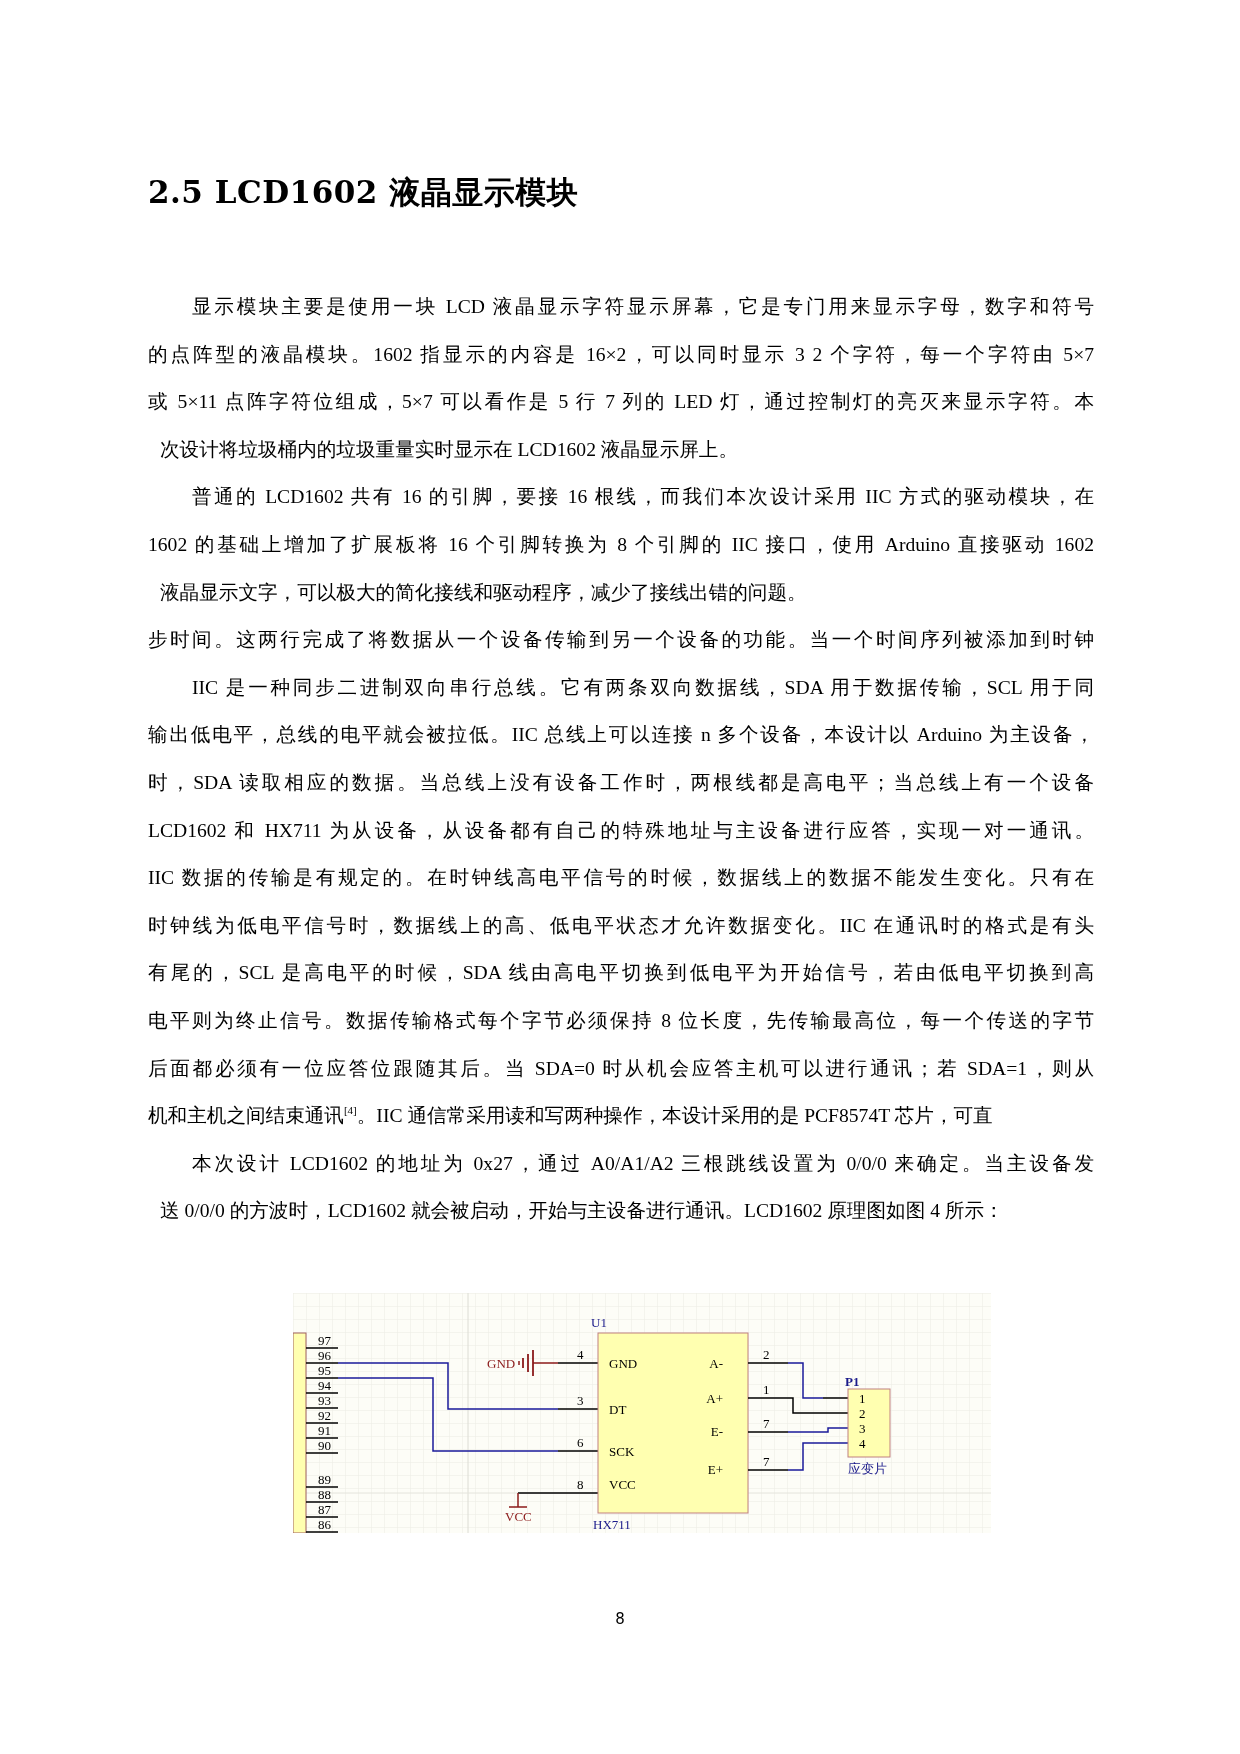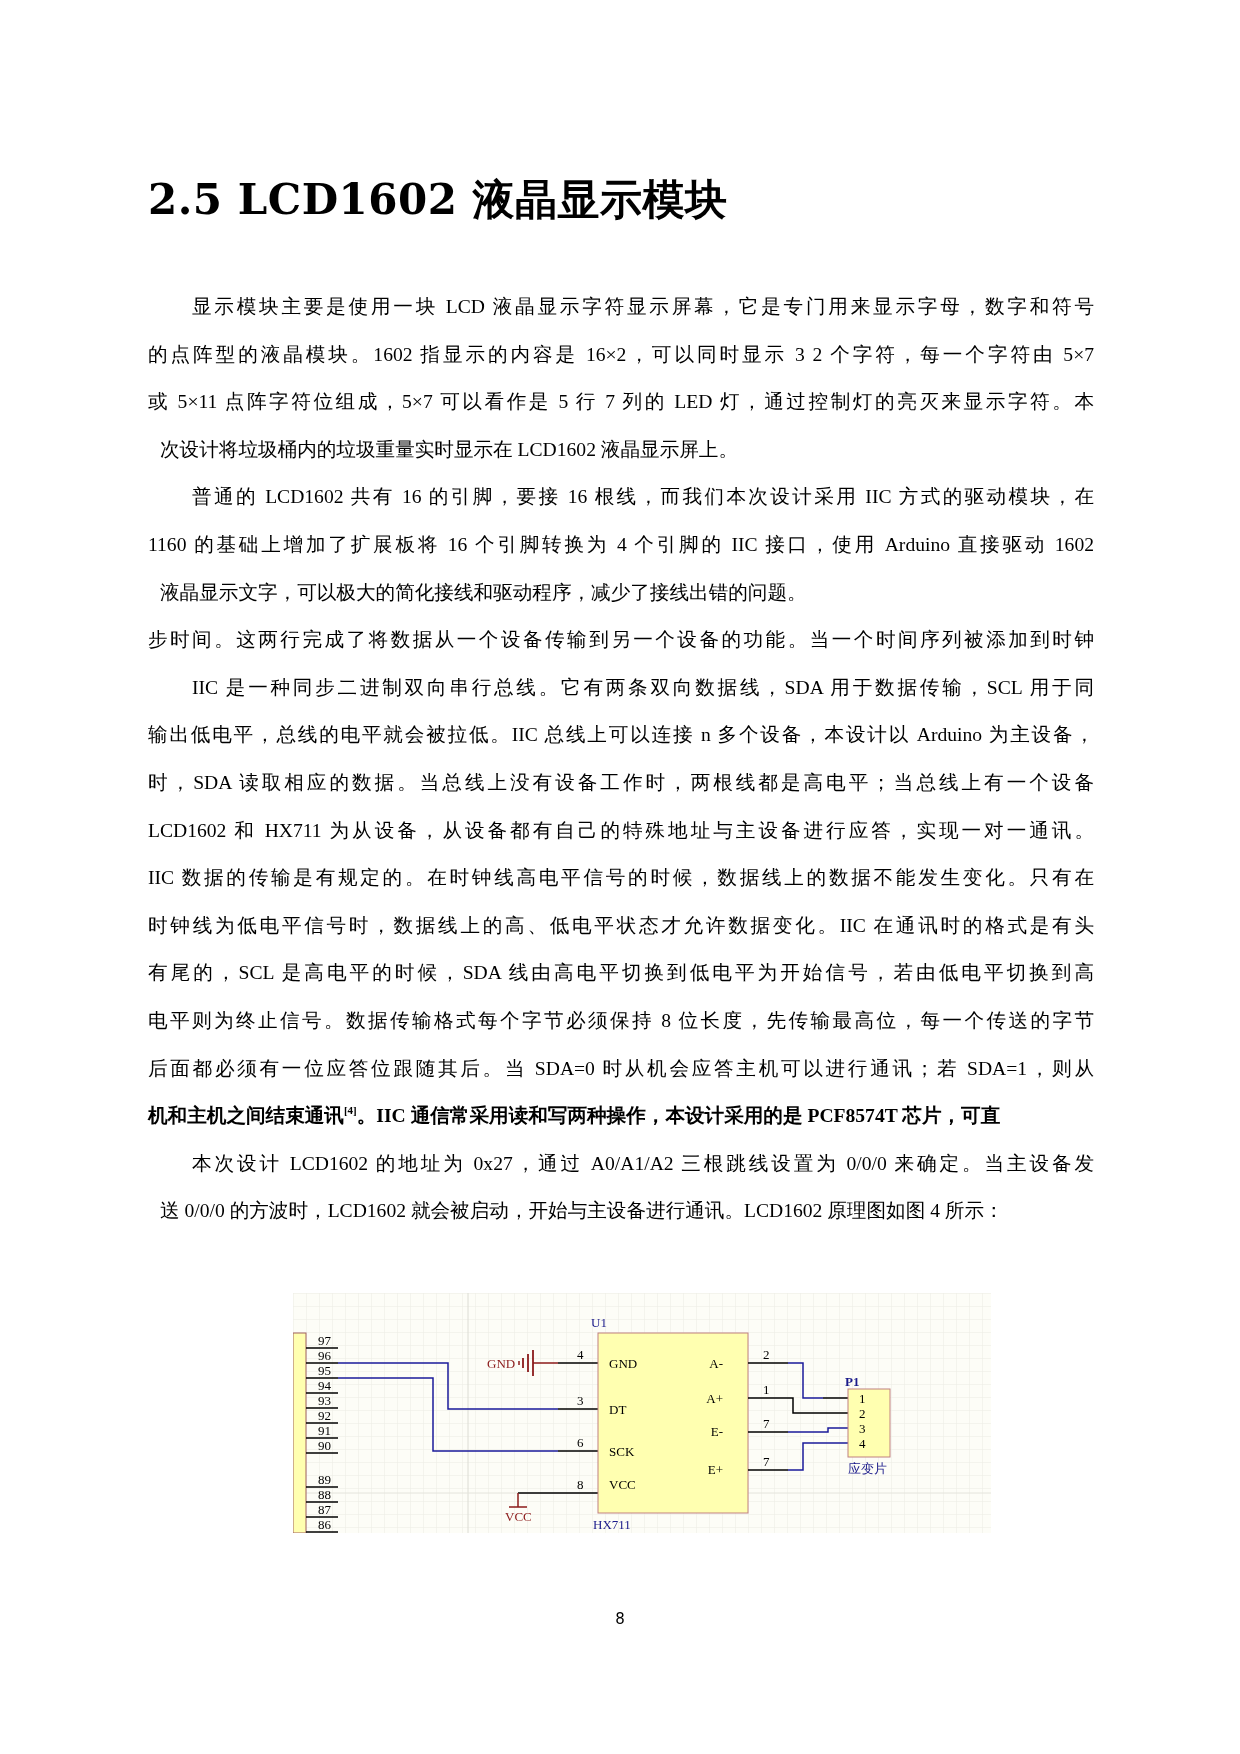--- a/index.html
+++ b/index.html
@@ -1,19 +1,19 @@
 <!DOCTYPE html>
 <html><head>
 <meta charset="utf-8">
 <style>
   html, body { margin: 0; padding: 0; background: #ffffff; }
   body { width: 1240px; height: 1754px; position: relative; overflow: hidden;
          font-family: "Liberation Serif", "DejaVu Serif", serif; color: #000; }
   .page { position: absolute; left: 0; top: 0; width: 1240px; height: 1754px; background: #fff; }
-  .heading { position: absolute; left: 148px; top: 172px; font-size: 42px; font-weight: bold;
+  .heading { position: absolute; left: 148px; top: 172px; font-size: 31px; font-weight: bold;
              font-family: "DejaVu Serif", "Liberation Serif", serif; letter-spacing: 0.5px; white-space: nowrap; }
   .body-text { position: absolute; left: 148px; top: 283px; width: 946px; }
   .line { height: 47.6px; line-height: 47.6px; font-size: 19.6px; white-space: nowrap;
           text-align: justify; text-align-last: justify; }
   .line.last { text-align-last: left; margin-left: 12px; }
   .line.indent { padding-left: 44px; }
   sup { font-size: 11px; line-height: 0; vertical-align: 8px; }
   .figure { position: absolute; left: 293px; top: 1293px; width: 698px; height: 240px; }
   .page-number { position: absolute; left: 0; width: 1240px; top: 1610px; text-align: center;
                  font-family: "DejaVu Sans", "Liberation Sans", sans-serif; font-size: 15px; }
@@ -27,34 +27,34 @@
   <div class="heading">2.5 LCD1602 液晶显示模块</div>
 
   <div class="body-text">
 
     <div class="line indent">显示模块主要是使用一块 LCD 液晶显示字符显示屏幕，它是专门用来显示字母，数字和符号</div>
     <div class="line">的点阵型的液晶模块。1602 指显示的内容是 16×2，可以同时显示 3 2 个字符，每一个字符由 5×7</div>
     <div class="line">或 5×11 点阵字符位组成，5×7 可以看作是 5 行 7 列的 LED 灯，通过控制灯的亮灭来显示字符。本</div>
     <div class="line last">次设计将垃圾桶内的垃圾重量实时显示在 LCD1602 液晶显示屏上。</div>
 
     <div class="line indent">普通的 LCD1602 共有 16 的引脚，要接 16 根线，而我们本次设计采用 IIC 方式的驱动模块，在</div>
-    <div class="line">1160 的基础上增加了扩展板将 16 个引脚转换为 4 个引脚的 IIC 接口，使用 Arduino 直接驱动 1602</div>
+    <div class="line">1602 的基础上增加了扩展板将 16 个引脚转换为 8 个引脚的 IIC 接口，使用 Arduino 直接驱动 1602</div>
     <div class="line last">液晶显示文字，可以极大的简化接线和驱动程序，减少了接线出错的问题。</div>
 
     <div class="line">步时间。这两行完成了将数据从一个设备传输到另一个设备的功能。当一个时间序列被添加到时钟</div>
     <div class="line indent">IIC 是一种同步二进制双向串行总线。它有两条双向数据线，SDA 用于数据传输，SCL 用于同</div>
     <div class="line">输出低电平，总线的电平就会被拉低。IIC 总线上可以连接 n 多个设备，本设计以 Arduino 为主设备，</div>
     <div class="line">时，SDA 读取相应的数据。当总线上没有设备工作时，两根线都是高电平；当总线上有一个设备</div>
     <div class="line">LCD1602 和 HX711 为从设备，从设备都有自己的特殊地址与主设备进行应答，实现一对一通讯。</div>
     <div class="line">IIC 数据的传输是有规定的。在时钟线高电平信号的时候，数据线上的数据不能发生变化。只有在</div>
     <div class="line">时钟线为低电平信号时，数据线上的高、低电平状态才允许数据变化。IIC 在通讯时的格式是有头</div>
     <div class="line">有尾的，SCL 是高电平的时候，SDA 线由高电平切换到低电平为开始信号，若由低电平切换到高</div>
     <div class="line">电平则为终止信号。数据传输格式每个字节必须保持 8 位长度，先传输最高位，每一个传送的字节</div>
     <div class="line">后面都必须有一位应答位跟随其后。当 SDA=0 时从机会应答主机可以进行通讯；若 SDA=1，则从</div>
-    <div class="line" style="text-align-last:left; text-align:left;font-weight:bold;">
+    <div class="line" style="text-align-last:left; text-align:left;">
       <span>机和主机之间结束通讯</span><sup>[4]</sup><span>。IIC 通信常采用读和写两种操作，本设计采用的是 PCF8574T 芯片，可直</span>
     </div>
 
     <div class="line indent">本次设计 LCD1602 的地址为 0x27，通过 A0/A1/A2 三根跳线设置为 0/0/0 来确定。当主设备发</div>
     <div class="line last">送 0/0/0 的方波时，LCD1602 就会被启动，开始与主设备进行通讯。LCD1602 原理图如图 4 所示：</div>
   </div>
 
   <div class="figure">
     <svg width="698" height="240" viewBox="0 0 698 240" xmlns="http://www.w3.org/2000/svg">
       <defs>

